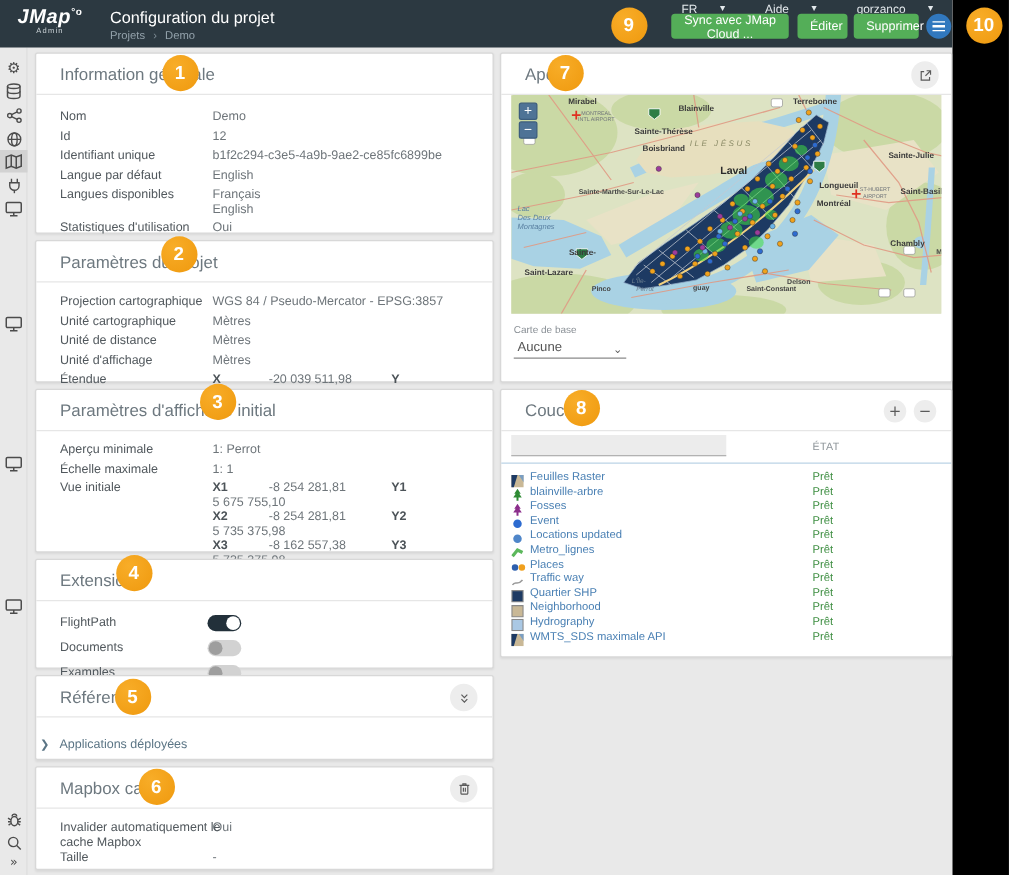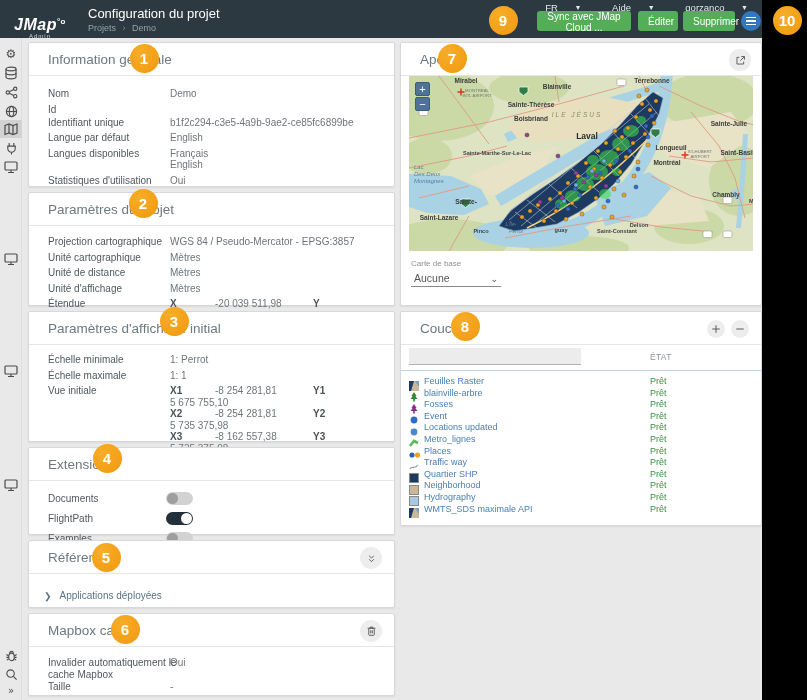--- a/index.html
+++ b/index.html
@@ -1,21 +1,21 @@
 <!DOCTYPE html>
 <html><head>
 <meta charset="utf-8">
 <style>
   html,body{margin:0;padding:0;width:807px;height:700px;overflow:hidden;background:#000;
     font-family:"Liberation Sans",sans-serif;}
   *{box-sizing:border-box;}
   .app{position:absolute;left:0;top:0;width:762px;height:700px;background:#e9e9e9;overflow:hidden;}
   
   .hdr{position:absolute;left:0;top:0;width:762px;height:38px;background:#2c3941;color:#fff;z-index:5;}
-  .logo{position:absolute;left:10px;top:13px;width:60px;text-align:center;}
+  .logo{position:absolute;left:10px;top:1px;width:60px;text-align:center;}
   .logo .lg1{font-size:16px;font-weight:bold;font-style:italic;letter-spacing:.5px;line-height:17px;}
   .logo .lg1 sup{font-size:8px;font-style:normal;}
   .logo .lg2{font-size:6px;letter-spacing:1px;color:#cfd6da;line-height:6px;}
   .htitle{position:absolute;left:88px;top:6px;font-size:13px;font-weight:normal;color:#fff;}
   .hcrumbs{position:absolute;left:88px;top:23px;font-size:9px;color:#94a3ac;}
   .hcrumbs .sep{margin:0 4px;color:#7d8c95;}
   .topmenus{position:absolute;right:14px;top:2px;font-size:9.5px;color:#e3e9ec;}
   .topmenus span{margin-left:14px;cursor:pointer;}
   .caret{font-size:7px;position:relative;top:-1px;}
   .hbtn{position:absolute;top:11px;height:20px;background:#54ae58;border:none;border-radius:3px;
@@ -51,21 +51,21 @@
   .kvline .kk2{display:inline-block;width:39px;color:#4c5358;font-weight:bold;}
   .kvline .vv2{display:inline-block;color:#6e757a;}
   .swatch{display:inline-block;width:22px;height:10px;border:1px solid #666;vertical-align:middle;}
   
   .togrow{position:relative;height:16px;margin:4px 0;}
   .toggle{position:absolute;left:137px;top:1px;width:27px;height:13px;border-radius:8px;cursor:pointer;}
   .toggle.off{background:#d2d2d2;}
   .toggle.off::after{content:"";position:absolute;left:1px;top:1px;width:11px;height:11px;border-radius:50%;background:#9e9e9e;}
   .toggle.on{background:#22303a;}
   .toggle.on::after{content:"";position:absolute;right:1px;top:1px;width:11px;height:11px;border-radius:50%;background:#fff;}
-  .reflink{position:relative;padding:16px 0 14px 15px;font-size:10px;color:#5b7585;cursor:pointer;}
+  .reflink{position:relative;padding:16px 0 14px 3px;font-size:10px;color:#5b7585;cursor:pointer;}
   .reflink .arr{font-size:9px;margin-right:8px;color:#5b7585;}
   
   .mapwrap{position:relative;margin:0 8px;height:175px;overflow:hidden;background:#dde3c3;cursor:grab;}
   .zbtn{position:absolute;left:6px;width:15px;height:14px;background:#4e7396;color:#fff;border:1px solid #3c5d7d;
     font-size:11px;line-height:12px;text-align:center;cursor:pointer;z-index:3;border-radius:2px;}
   .basemap-label{margin:8px 0 2px 10px;font-size:8px;color:#8a9096;}
   .basemap-sel{margin-left:10px;width:90px;height:17px;border-bottom:1px solid #8a8a8a;font-size:10.5px;color:#555;
     position:relative;cursor:pointer;line-height:16px;padding-left:3px;}
   .basemap-sel .chev{position:absolute;right:3px;top:1px;font-size:9px;color:#555;}
   
@@ -210,20 +210,21 @@
         <div class="phead">
             <div class="ptitle">Information générale</div>
           </div>
         <div class="pbody" id="info-rows">
             <div class="prow">
               <span class="plabel">Nom</span>
               <div class="pvalue">Demo</div>
             </div>
             <div class="prow">
               <span class="plabel">Id</span>
+              <div class="pvalue">12</div>
             </div>
             <div class="prow">
               <span class="plabel">Identifiant unique</span>
               <div class="pvalue">b1f2c294-c3e5-4a9b-9ae2-ce85fc6899be</div>
             </div>
             <div class="prow">
               <span class="plabel">Langue par défaut</span>
               <div class="pvalue">English</div>
             </div>
             <div class="prow">
@@ -268,21 +269,21 @@
             </div>
           </div>
       </div>
 
       <div class="panel" style="height:131px">
         <div class="phead">
             <div class="ptitle">Paramètres d'affichage initial</div>
           </div>
         <div class="pbody" id="display-rows" style="padding-top:7px;padding-bottom:6px;">
             <div class="prow">
-              <span class="plabel">Échelle minimale</span>
+              <span class="plabel">Aperçu minimale</span>
               <div class="pvalue">1: Perrot</div>
             </div>
             <div class="prow">
               <span class="plabel">Échelle maximale</span>
               <div class="pvalue">1: 1</div>
             </div>
             <div class="prow">
               <span class="plabel">Vue initiale</span>
               <div class="kvline"><span class="kk">X1</span><span class="vv">-8 254 281,81</span><span class="kk2">Y1</span><span class="vv2">5 675 755,10</span></div>
               <div class="kvline"><span class="kk">X2</span><span class="vv">-8 254 281,81</span><span class="kk2">Y2</span><span class="vv2">5 735 375,98</span></div>
@@ -299,26 +300,26 @@
             </div>
           </div>
       </div>
 
       <div class="panel" style="height:88px">
         <div class="phead">
             <div class="ptitle">Extensions</div>
           </div>
         <div class="pbody" id="ext-rows" style="padding-top:6px;">
             <div class="togrow">
+              <span class="plabel" style="top: 2px;">FlightPath</span>
+              <div class="toggle on"></div>
+            </div>
+            <div class="togrow">
               <span class="plabel" style="top: 2px;">Documents</span>
               <div class="toggle off"></div>
-            </div>
-            <div class="togrow">
-              <span class="plabel" style="top: 2px;">FlightPath</span>
-              <div class="toggle on"></div>
             </div>
             <div class="togrow">
               <span class="plabel" style="top: 2px;">Examples</span>
               <div class="toggle off"></div>
             </div>
           </div>
       </div>
 
       <div class="panel" style="height:68px">
         <div class="phead">

